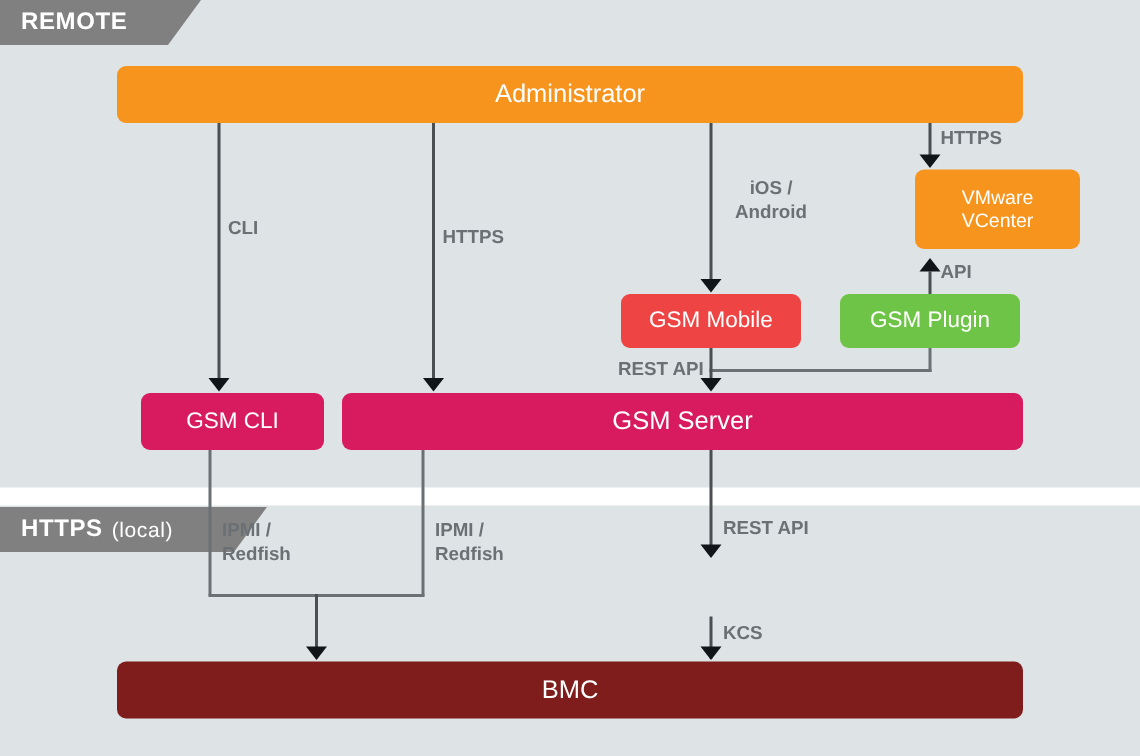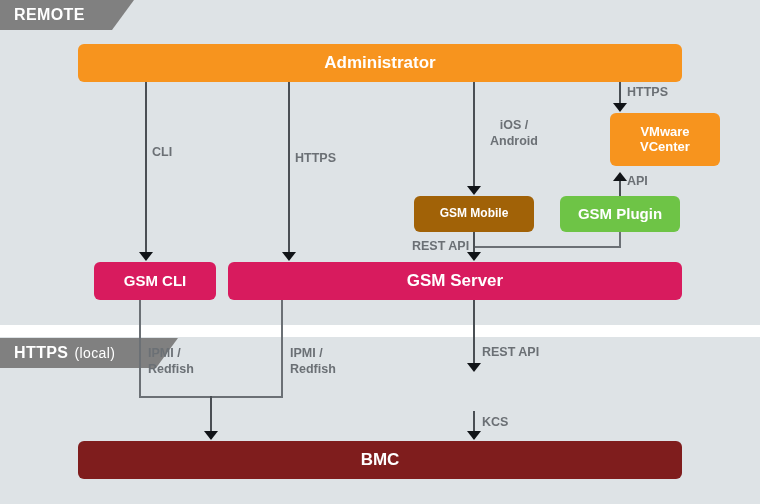--- a/index.html
+++ b/index.html
@@ -33,26 +33,26 @@
   .banner .b-sub{font-weight:normal;font-size:14px;margin-left:6px;}
   .banner-remote{top:0;width:134px;}
   .banner-node{top:338px;width:178px;}
 
   
   .node{
     position:absolute;box-sizing:border-box;
     border-radius:6px;
     display:flex;align-items:center;justify-content:center;
     text-align:center;
-    color:#ffffff;font-weight:bold;
+    color:#ffffff;font-weight:normal;
     line-height:1.12;
   }
   .n-admin   {left:78px; top:44px;  width:604px;height:38px; font-size:17px;background:#f7941e;}
   .n-vcenter {left:575px;top:113px; width:110px;height:53px; font-size:13px;background:#f7941e;margin-left:35px;}
-  .n-mobile  {left:414px;top:196px; width:120px;height:36px; font-size:12px;background:#a16207;}
+  .n-mobile  {left:414px;top:196px; width:120px;height:36px; font-size:15px;background:#ef4444;}
   .n-plugin  {left:560px;top:196px; width:120px;height:36px; font-size:15px;background:#6ec446;}
   .n-cli     {left:78px; top:262px; width:122px;height:38px; font-size:15px;background:#d81b5e;margin-left:16px;}
   .n-server  {left:228px;top:262px; width:454px;height:38px; font-size:17px;background:#d81b5e;}
   .n-agent   {left:414px;top:373px; width:120px;height:38px; font-size:15px;background:#d81b5e;}
   .n-bmc     {left:78px; top:441px; width:604px;height:38px; font-size:17px;background:#7f1d1d;}
 
   
   .vline{position:absolute;width:2px;background:#4a4f54;}
   .hline{position:absolute;height:2px;background:#6b7075;}
   .vline-soft{position:absolute;width:2px;background:#6b7075;}

